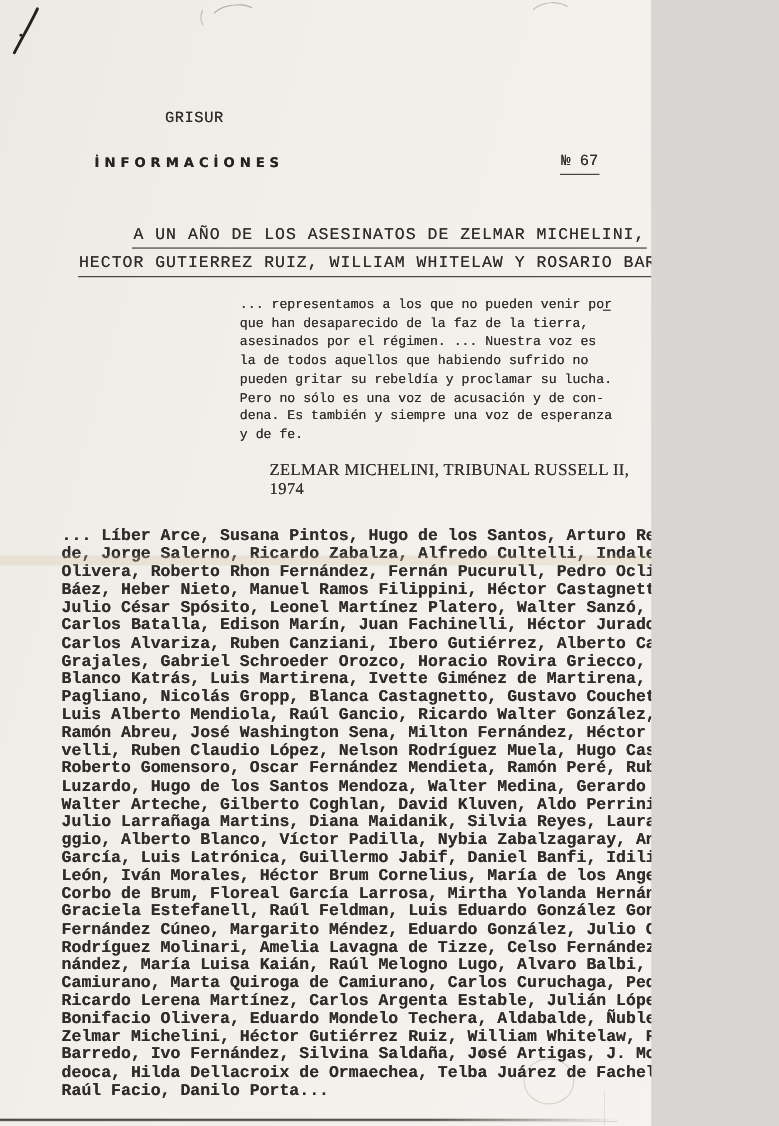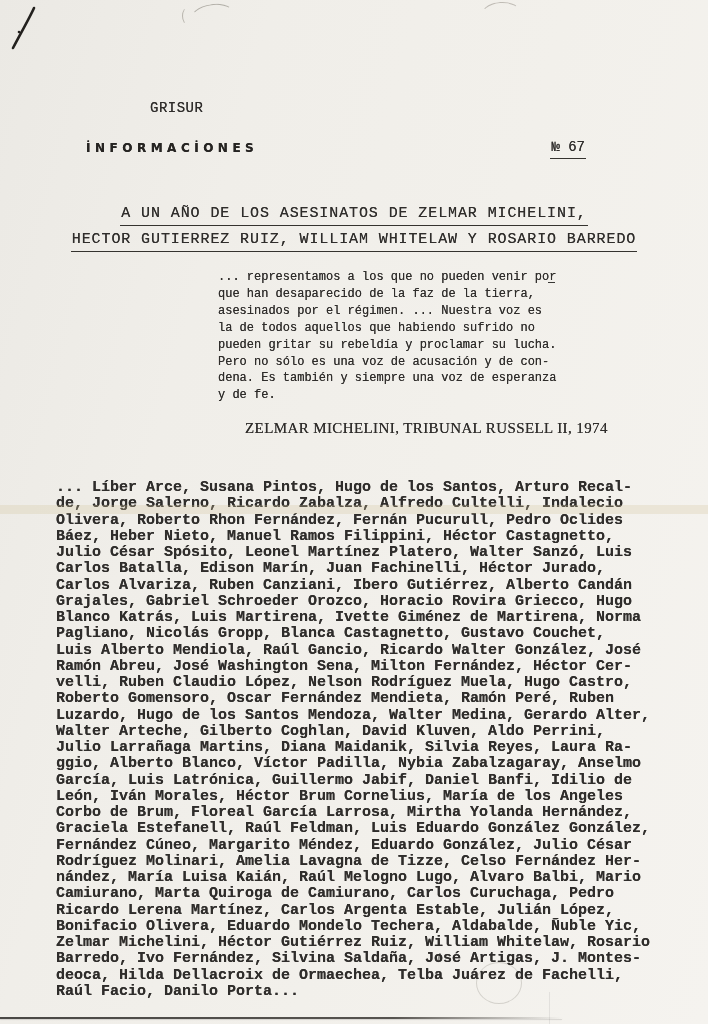--- a/index.html
+++ b/index.html
@@ -2,41 +2,41 @@
 <html><head>
 <meta charset="utf-8">
 <style>
   html,body{margin:0;padding:0;}
   body{
     width:708px;height:1024px;
     background:#d8d6d2;
     font-family:"Liberation Mono","DejaVu Sans Mono",monospace;
   }
   .page{
-    position:relative;width:708px;height:1024px;overflow:hidden;
+    position:relative;width:592px;height:1024px;overflow:hidden;
     background:linear-gradient(105deg,#ebe9e4 0%,#f0eee9 28%,#f2f0eb 58%,#f5f3ef 100%);
     color:#2f2d2b;
   }
   .ink{
     color:#2f2d2b;
     text-shadow:0 0 0.5px rgba(47,45,43,0.85);
   }
   .org{
     position:absolute;left:150px;top:100px;
     font-size:14px;letter-spacing:0.5px;
   }
   .masthead{
     position:absolute;left:86px;top:141px;
     font-family:"DejaVu Sans","Liberation Sans",sans-serif;
     font-weight:bold;font-size:12px;letter-spacing:4.5px;
     color:#262422;text-shadow:0 0 0.6px rgba(38,36,34,0.9);
   }
   .issue{
     position:absolute;left:468px;top:134px;width:118px;
-    text-align:right;font-size:14px;line-height:26px;
+    text-align:center;font-size:14px;line-height:26px;
   }
   .issue .row{display:block;}
   .u{
     display:inline-block;border-bottom:1.2px solid #35332f;
     padding:0 1px 1px 1px;line-height:1.25;
   }
   .doc-title{
     position:absolute;left:0;top:205px;width:708px;
     text-align:center;font-size:15px;letter-spacing:0.9px;text-decoration:underline;
   }

